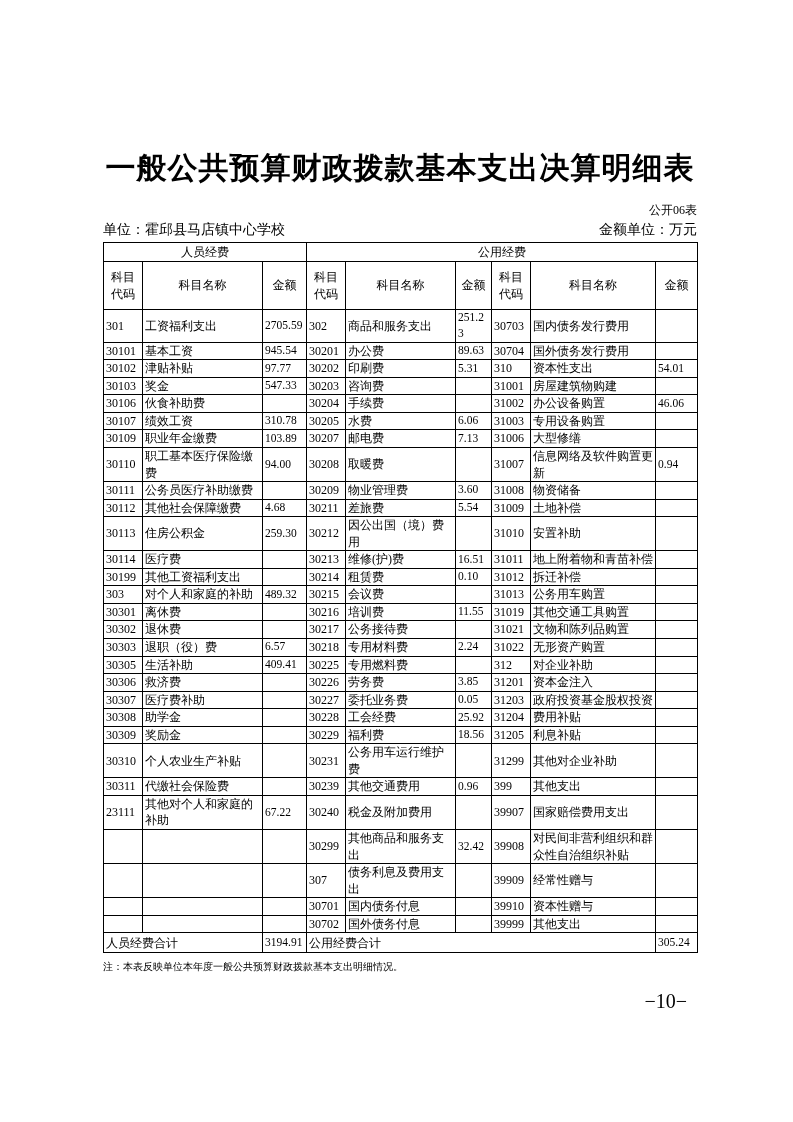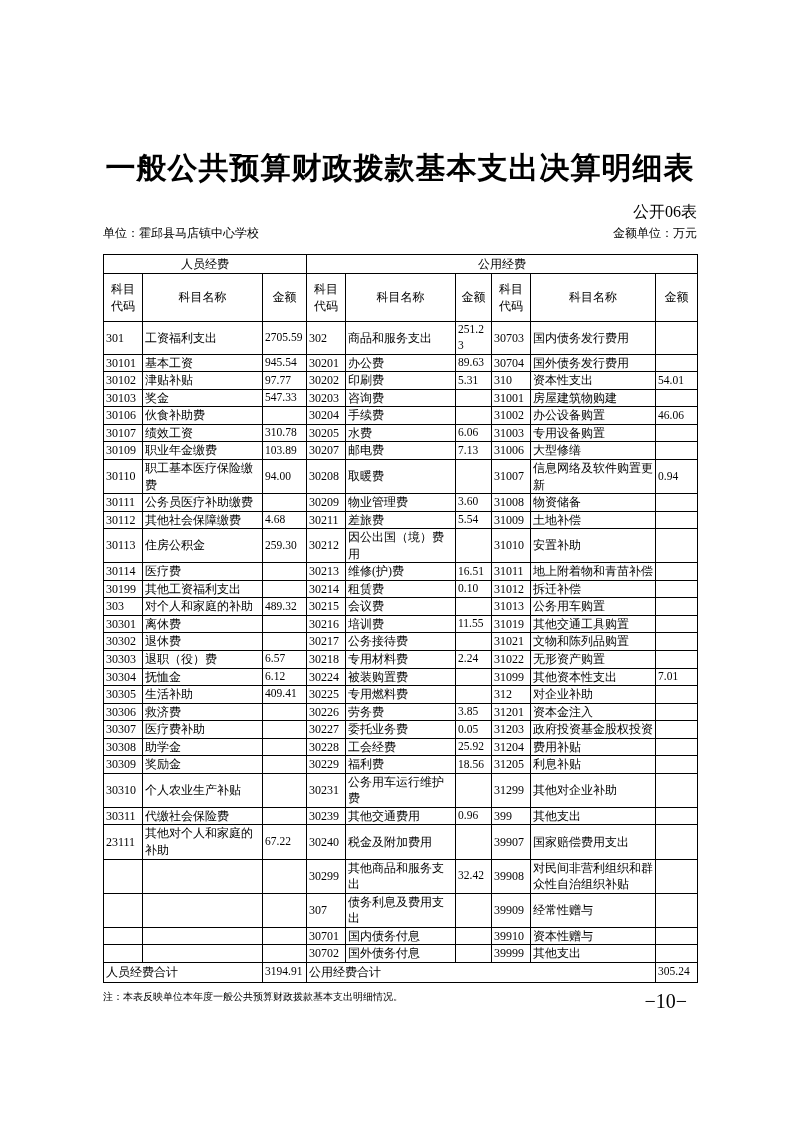--- a/index.html
+++ b/index.html
@@ -23,29 +23,29 @@
     margin-top: 148px;
     text-align: center;
     font-size: 30px;
     font-weight: bold;
     letter-spacing: 1px;
     white-space: nowrap;
   }
   .form-label {
     margin-top: 13px;
     text-align: right;
-    font-size: 16px;
+    font-size: 12px;
   }
   .meta-row {
     display: flex;
     justify-content: space-between;
     align-items: flex-end;
-    font-size: 12px;
+    font-size: 14px;
     margin-top: 2px;
-    margin-bottom: 12px;
+    margin-bottom: 3px;
   }
   table.budget {
     width: 594px;
     border-collapse: collapse;
     table-layout: fixed;
     font-size: 12px;
     border-radius: 29px;
   }
   table.budget th, table.budget td {
     border: 1px solid #000;
@@ -300,31 +300,20 @@
             <td class="name">退职（役）费</td>
             <td class="amount">6.57</td>
             <td class="code">30218</td>
             <td class="name">专用材料费</td>
             <td class="amount">2.24</td>
             <td class="code">31022</td>
             <td class="name">无形资产购置</td>
             <td class="amount"></td>
           </tr>
           <tr>
-            <td class="code">30304</td>
-            <td class="name">抚恤金</td>
-            <td class="amount">6.12</td>
-            <td class="code">30224</td>
-            <td class="name">被装购置费</td>
-            <td class="amount"></td>
-            <td class="code">31099</td>
-            <td class="name">其他资本性支出</td>
-            <td class="amount">7.01</td>
-          </tr>
-          <tr>
             <td class="code">30305</td>
             <td class="name">生活补助</td>
             <td class="amount">409.41</td>
             <td class="code">30225</td>
             <td class="name">专用燃料费</td>
             <td class="amount"></td>
             <td class="code">312</td>
             <td class="name">对企业补助</td>
             <td class="amount"></td>
           </tr>

